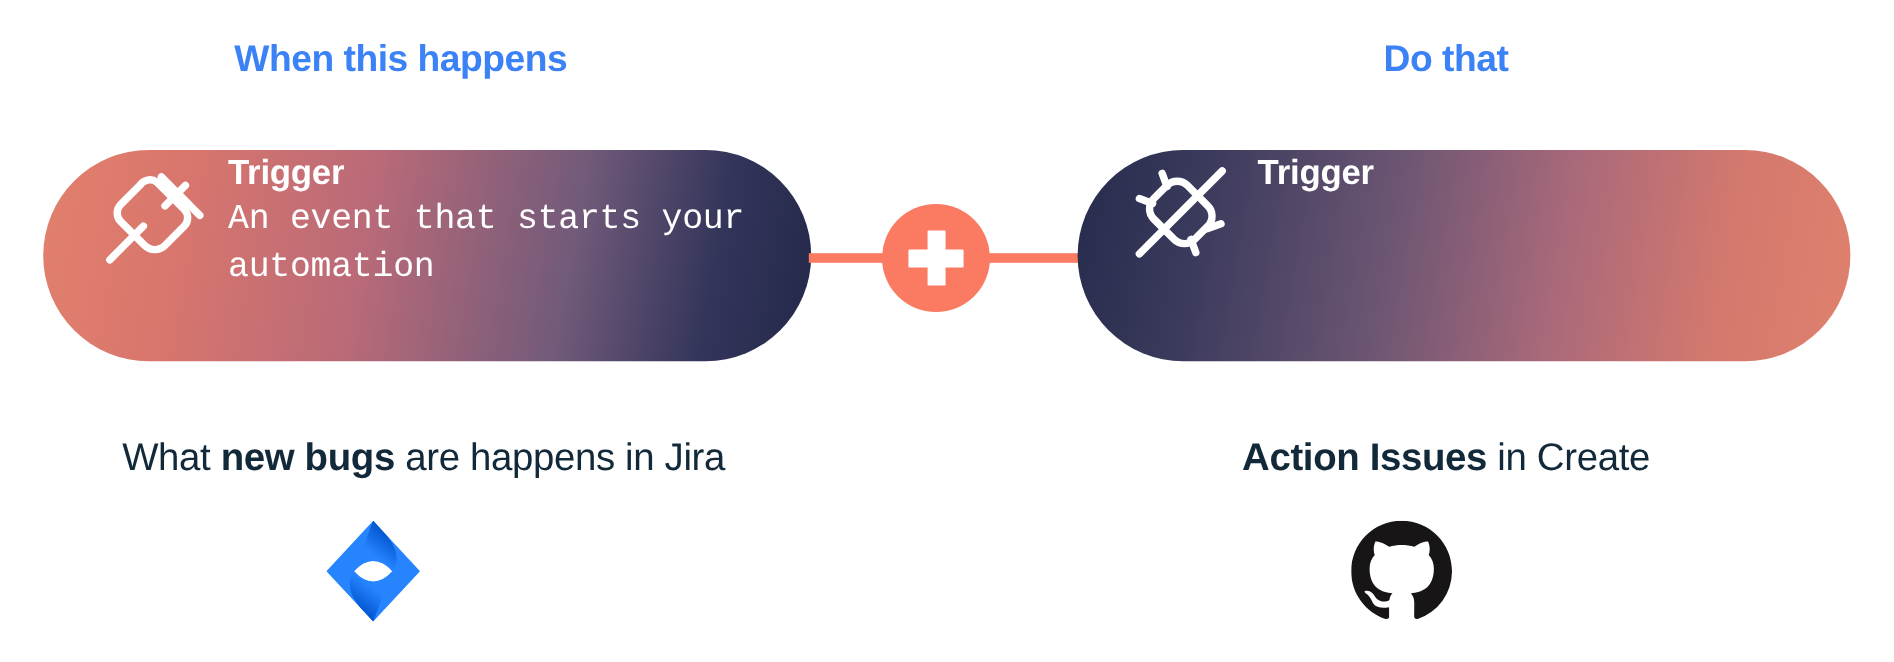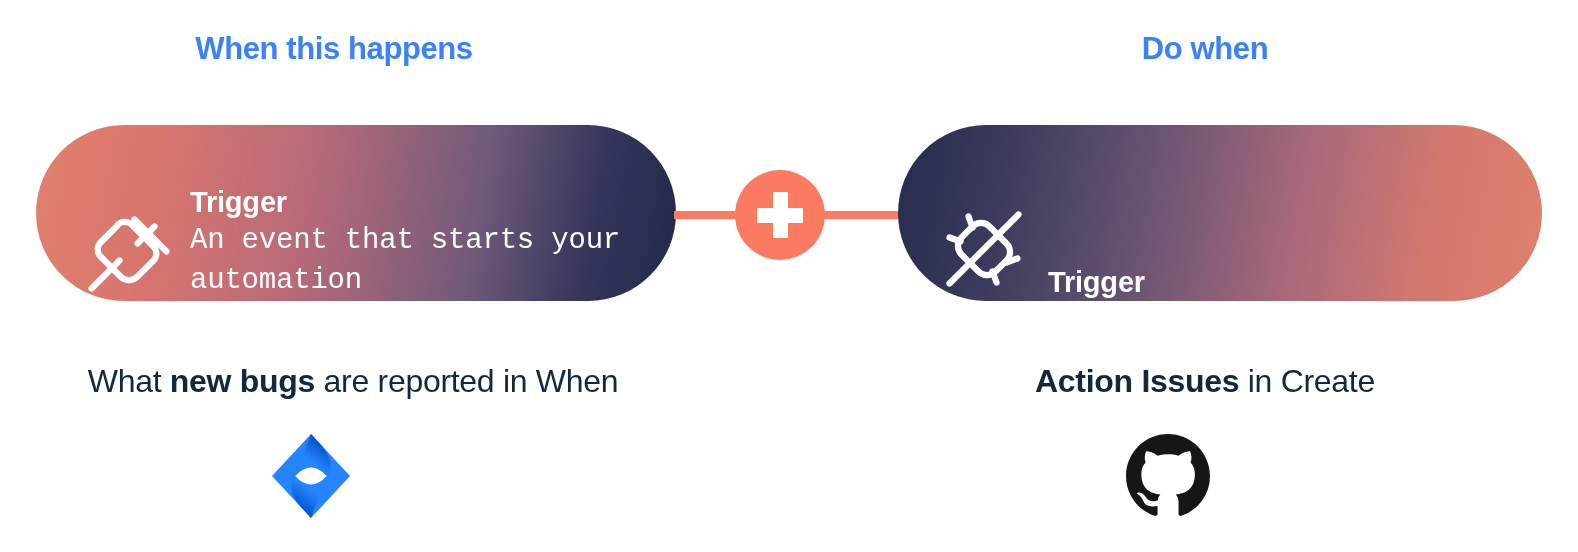--- a/index.html
+++ b/index.html
@@ -36,21 +36,21 @@
   #heading-left  { left: 334px; top: 31px; }
   #heading-right { left: 1205px; top: 31px; }
 
   
   .pill {
     position: absolute;
     top: 125px;
     height: 176px;
     border-radius: 88px;
     display: flex;
-    align-items: flex-end;
+    align-items: flex-start;
     box-sizing: border-box;
     overflow: hidden;
   }
   #pill-trigger {
     left: 36px;
     width: 640px;
     background: linear-gradient(100deg,
         #e2806d 0%,
         #d9766d 18%,
         #b96a78 42%,
@@ -155,21 +155,21 @@
   #logo-jira   { left: 311px; top: 434px; width: 78px; height: 84px; }
   #logo-github { left: 1168px; top: 434px; width: 84px; height: 84px; }
 </style>
 </head>
 <body>
 
 <div class="stage">
 
   <div class="col-heading" id="heading-left">When this happens</div>
 
-  <div class="col-heading" id="heading-right">Do when</div>
+  <div class="col-heading" id="heading-right">Do that</div>
 
   <div class="pill" id="pill-trigger">
     <div class="pill-icon">
       <svg width="104" height="104" viewBox="0 0 104 104" fill="none" xmlns="http://www.w3.org/2000/svg" aria-hidden="true">
         <g stroke="#ffffff" stroke-width="6.2" stroke-linecap="round" stroke-linejoin="round">
 
           <path d="M56.5 26.5 L79.5 49.5 a10 10 0 0 1 0 14 L63.5 79.5 a12 12 0 0 1 -17 0 L26.5 59.5 a10 10 0 0 1 0 -14 L42.5 29.5 a10 10 0 0 1 14 -3 Z"></path>
 
           <path d="M60.5 22.5 L83.5 45.5"></path>
 
@@ -212,21 +212,21 @@
           <path d="M64.5 85.5 L60.5 74.5"></path>
         </g>
       </svg>
     </div>
     <div class="pill-text">
       <div class="pill-title">Trigger</div>
     </div>
   </div>
 
   <div class="caption" id="caption-left">
-    <span>What </span><b>new bugs</b><span> are reported in When</span>
+    <span>What </span><b>new bugs</b><span> are happens in Jira</span>
   </div>
 
   <div class="caption" id="caption-right">
     <span></span><b>Action Issues</b><span> in Create</span>
   </div>
 
   <div class="app-logo" id="logo-jira">
     <svg width="78" height="84" viewBox="0 0 78 84" xmlns="http://www.w3.org/2000/svg" aria-hidden="true">
       <defs>
         <linearGradient id="jiraGradA" x1="0.6" y1="0.08" x2="0.28" y2="0.55">

